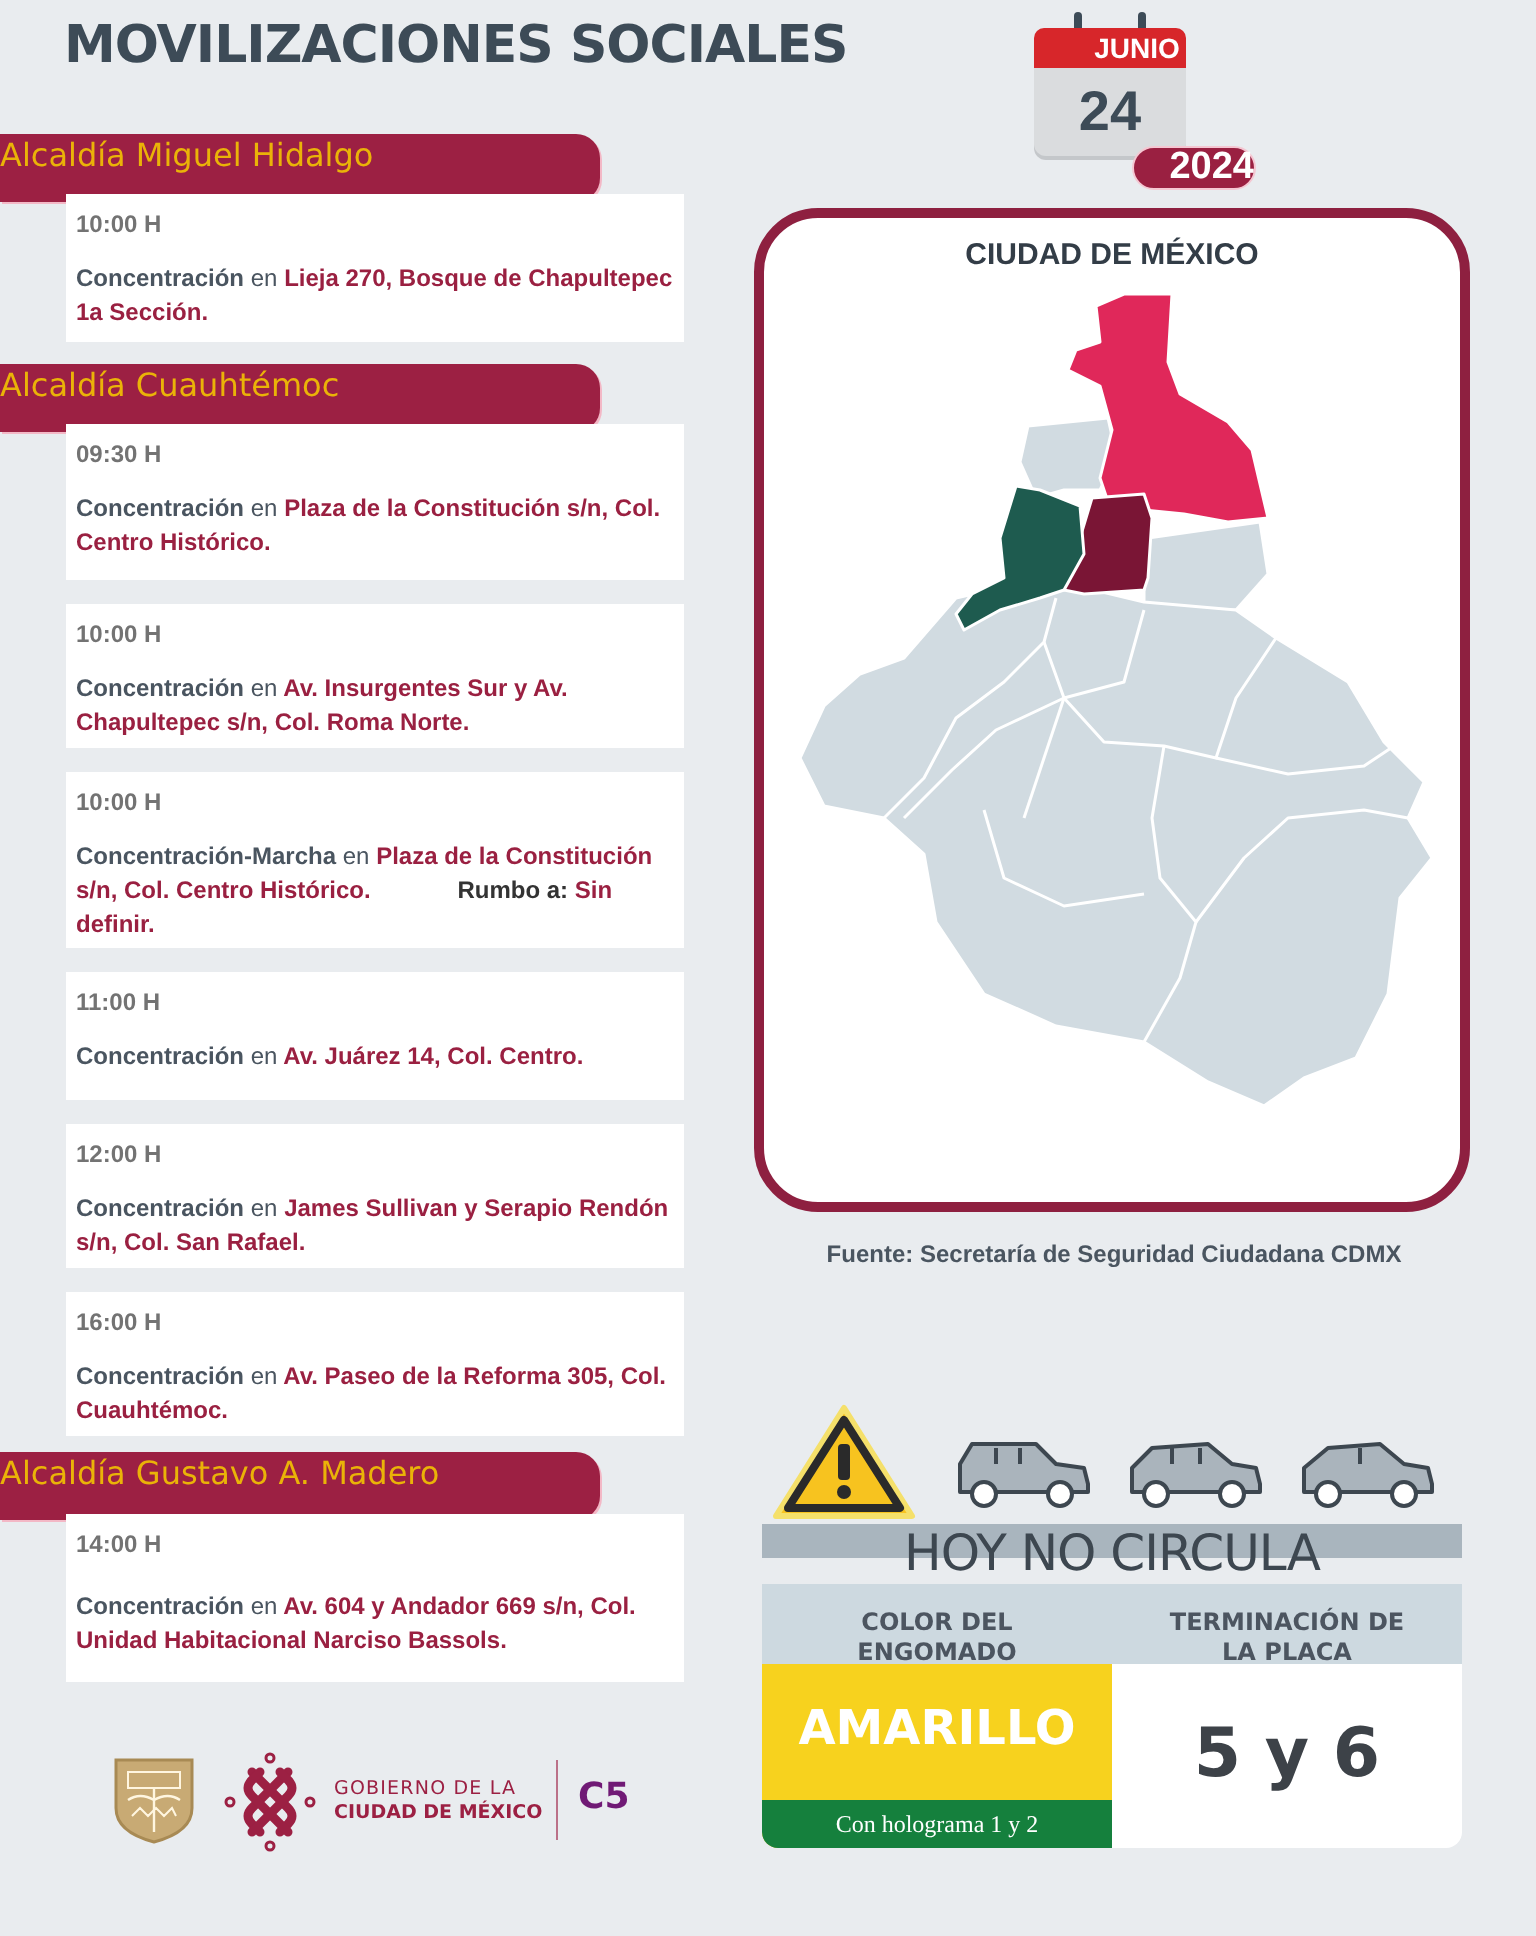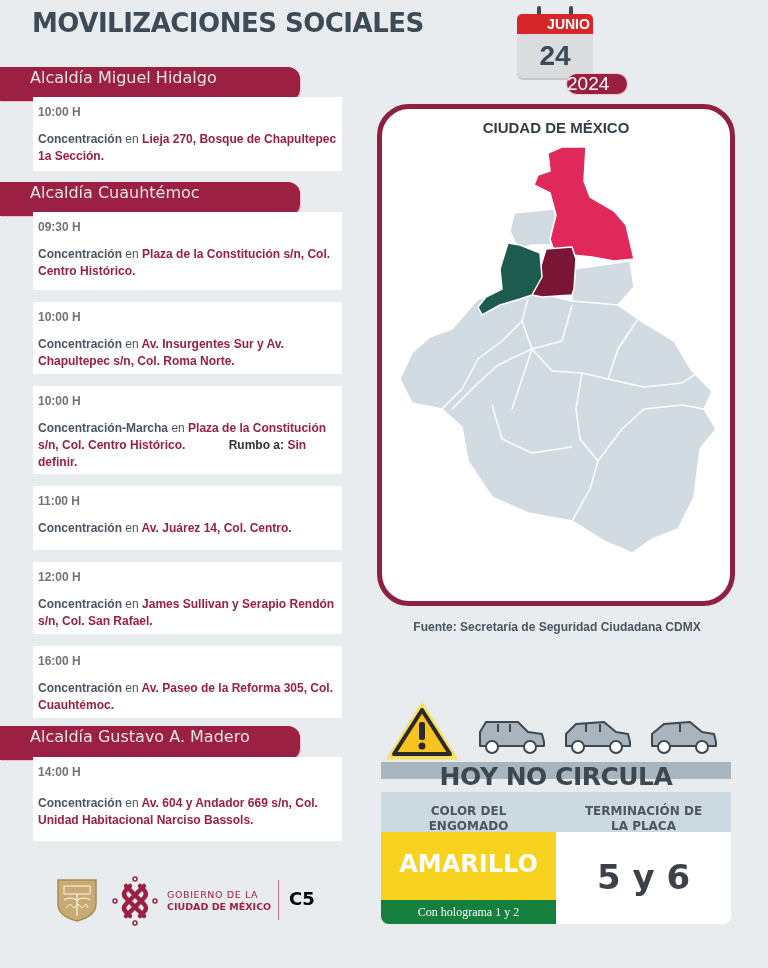--- a/index.html
+++ b/index.html
@@ -27,29 +27,29 @@
   }
   .cal .body {
     position: absolute; top: 28px; left: 0; width: 76px; height: 44px;
     background: #dadcde; border-radius: 0 0 6px 6px;
     box-shadow: 0 2px 0 #c4c7ca;
     color: #3d4b57; font-weight: bold; font-size: 28px; text-align: center; line-height: 44px;
   }
   .year {
     position: absolute; left: 566px; top: 73px; width: 62px; height: 22px;
     background: #9a2041; border-radius: 11px; border: 1px solid #f5c7d2;
-    color: #fff; font-weight: normal; font-size: 19px; text-align: left; line-height: 20px;
+    color: #fff; font-weight: bold; font-size: 19px; text-align: right; line-height: 20px;
   }
   
   .alc {
     position: absolute; left: 0; height: 34px; width: 300px;
     background: #9c2043; border-radius: 0 12px 12px 0;
     box-shadow: 1px 1px 0 #f3b8c6;
-    color: #e5e5e5; font-family: "DejaVu Sans", sans-serif; font-size: 16px;
-    line-height: 22px; padding-left: 30px;
+    color: #eab308; font-family: "DejaVu Sans", sans-serif; font-size: 16px;
+    line-height: 22px; 
   }
   
   .card {
     position: absolute; left: 33px; width: 309px;
     background: #ffffff;
     padding: 7px 5px 0 5px;
     font-size: 12px; line-height: 17px; font-weight: bold;
   }
   .card .time { color: #737373; font-weight: bold; font-size: 12px; }
   .card .desc { margin-top: 10px; }
@@ -69,21 +69,21 @@
   .mapcard svg { position: absolute; left: 0; top: 0; }
   .source {
     position: absolute; left: 376px; top: 620px; width: 362px; text-align: center;
     color: #4a5560; font-weight: bold; font-size: 12px;
   }
   
   .hnc-icons { position: absolute; left: 386px; top: 700px; width: 350px; height: 62px; }
   .hnc-title {
     position: absolute; left: 381px; top: 762px; width: 350px; height: 17px;
     background: #a9b5be; color: #3d4750;
-    font-family: "DejaVu Sans", sans-serif; font-weight: bold; font-size: 25px;
+    font-family: "DejaVu Sans", sans-serif; font-weight: normal; font-size: 25px;
     text-align: center; line-height: 30px; letter-spacing: -0.5px;
   }
   .hnc-sub {
     position: absolute; left: 381px; top: 792px; width: 350px; height: 40px;
     background: #cdd9e0; color: #4c5560;
     font-family: "DejaVu Sans", sans-serif; font-weight: bold; font-size: 12px;
     display: flex;
   }
   .hnc-sub div { flex: 1; text-align: center; line-height: 15px; padding-top: 12px; }
   .hnc-color {
@@ -106,21 +106,21 @@
     text-align: center; line-height: 90px;
   }
   
   .logos { position: absolute; left: 56px; top: 876px; height: 50px; width: 280px; }
   .shield { position: absolute; left: 0; top: 2px; width: 42px; height: 44px; }
   .knot { position: absolute; left: 56px; top: 0; width: 46px; height: 50px; }
   .gov { position: absolute; left: 111px; top: 13px; color: #9c2043; font-family: "DejaVu Sans", sans-serif; font-size: 9.5px; line-height: 12px; }
   .gov .g1 { letter-spacing: 0.6px; }
   .gov .g2 { font-weight: bold; }
   .sep { position: absolute; left: 222px; top: 4px; width: 1px; height: 40px; background: #9c2043; opacity: 0.6; }
-  .c5 { position: absolute; left: 233px; top: 12px; color: #000000; font-family: "DejaVu Sans", sans-serif; font-weight: bold; font-size: 18px; }
+  .c5 { position: absolute; left: 233px; top: 12px; color: #701a75; font-family: "DejaVu Sans", sans-serif; font-weight: bold; font-size: 18px; }
 </style>
 </head>
 <body>
 
 <div class="title">MOVILIZACIONES SOCIALES</div>
 
 <div class="cal">
   <div class="ring l"></div>
   <div class="ring r"></div>
   <div class="head">JUNIO</div>

